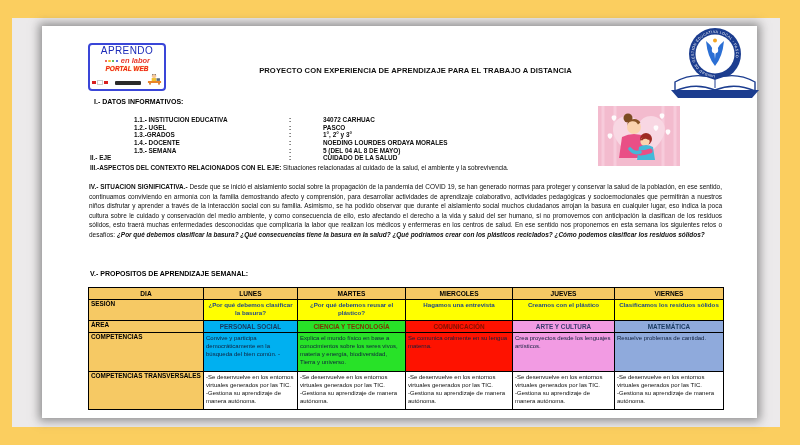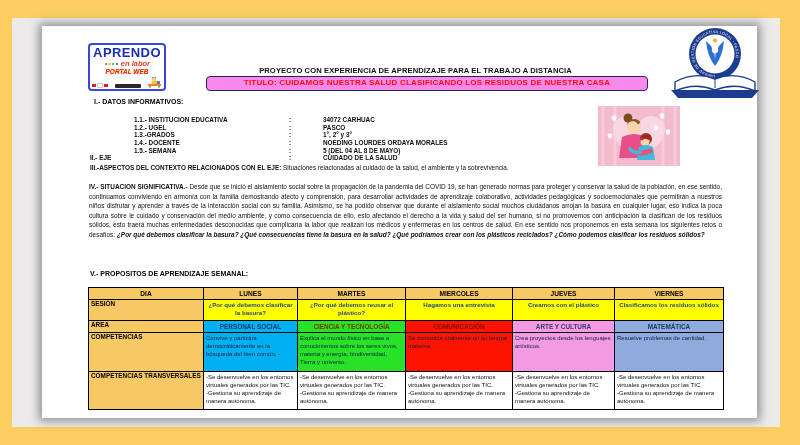--- a/index.html
+++ b/index.html
@@ -12,21 +12,21 @@
   .page{
     position:absolute;left:42px;top:26px;width:715px;height:392px;background:#fff;
     box-shadow:0 0 9px 3px rgba(70,70,70,.55);
   }
   
   .aprendo{
     position:absolute;left:46px;top:17px;width:78px;height:48px;
     border:2px solid #3A46D8;border-radius:4px;background:#fff;
     box-sizing:border-box;padding:1px 2px;text-align:center;line-height:1;
   }
-  .aprendo .l1{color:#1B2AB8;font-weight:700;font-size:13px;letter-spacing:.4px;}
+  .aprendo .l1{color:#1B2AB8;font-weight:400;font-size:10px;letter-spacing:.4px;}
   .aprendo .l2{font-size:7.5px;font-weight:800;font-style:italic;color:#E8392B;margin-top:1px;}
   .aprendo .dots span{display:inline-block;width:2.5px;height:2.5px;border-radius:50%;margin:0 .6px;vertical-align:middle;}
   .aprendo .l3{font-size:6.5px;font-weight:900;font-style:italic;color:#F02020;margin-top:1px;text-shadow:0 0 1px #F8C020;}
   .aprendo .foot{display:flex;justify-content:space-between;align-items:flex-end;margin-top:1px;}
   .flagbar{display:flex;gap:1px;align-items:center;}
   .flagbar i{display:block;width:4px;height:3px;}
   .darkbar{width:26px;height:4px;background:#2A2A2A;border-radius:1px;}
   .ugel{position:absolute;left:627px;top:0px;}
   .proj{
     position:absolute;left:120px;right:88px;top:40px;text-align:center;
@@ -106,21 +106,20 @@
     <path d="M37 15 q9 7 9 18 q0 -11 9 -18 q-1.5 16 -9 25 q-7.5 -9 -9 -25" fill="#2B6FD4"></path>
     <circle cx="46" cy="24" r="3.2" fill="#ffffff"></circle>
     <circle cx="46" cy="14.5" r="2" fill="#F5A623"></circle>
     <path d="M6 56 q20 -11 40 -3 q20 -8 40 3 l0 9 q-20 -9 -40 -1 q-20 -8 -40 1 z" fill="#ffffff" stroke="#1C3D8F" stroke-width="1.4"></path>
     <line x1="46" y1="52" x2="46" y2="62" stroke="#1C3D8F" stroke-width="1"></line>
     <path d="M2 64 h88 l-7 8 h-74 z" fill="#1C3D8F"></path>
   </svg>
 
   <div class="proj">PROYECTO CON EXPERIENCIA DE APRENDIZAJE PARA EL TRABAJO A DISTANCIA</div>
 
-  <div class="titlebar" style="background-color: rgb(249, 138, 236); color: rgb(255, 13, 13);">TITULO: CUIDAMOS NUESTRA SALUD CLASIFICANDO LOS RESIDUOS  DE NUESTRA CASA</div>
 
   <div class="h1" style="left:52px;top:72px;">I.- DATOS INFORMATIVOS:</div>
 
   <div class="datos">
     <div class="drow">
       <span class="lbl">1.1.- INSTITUCION EDUCATIVA</span>
         <span class="colon">:</span>
         <span class="val">34072 CARHUAC</span>
     </div>
     <div class="drow">

